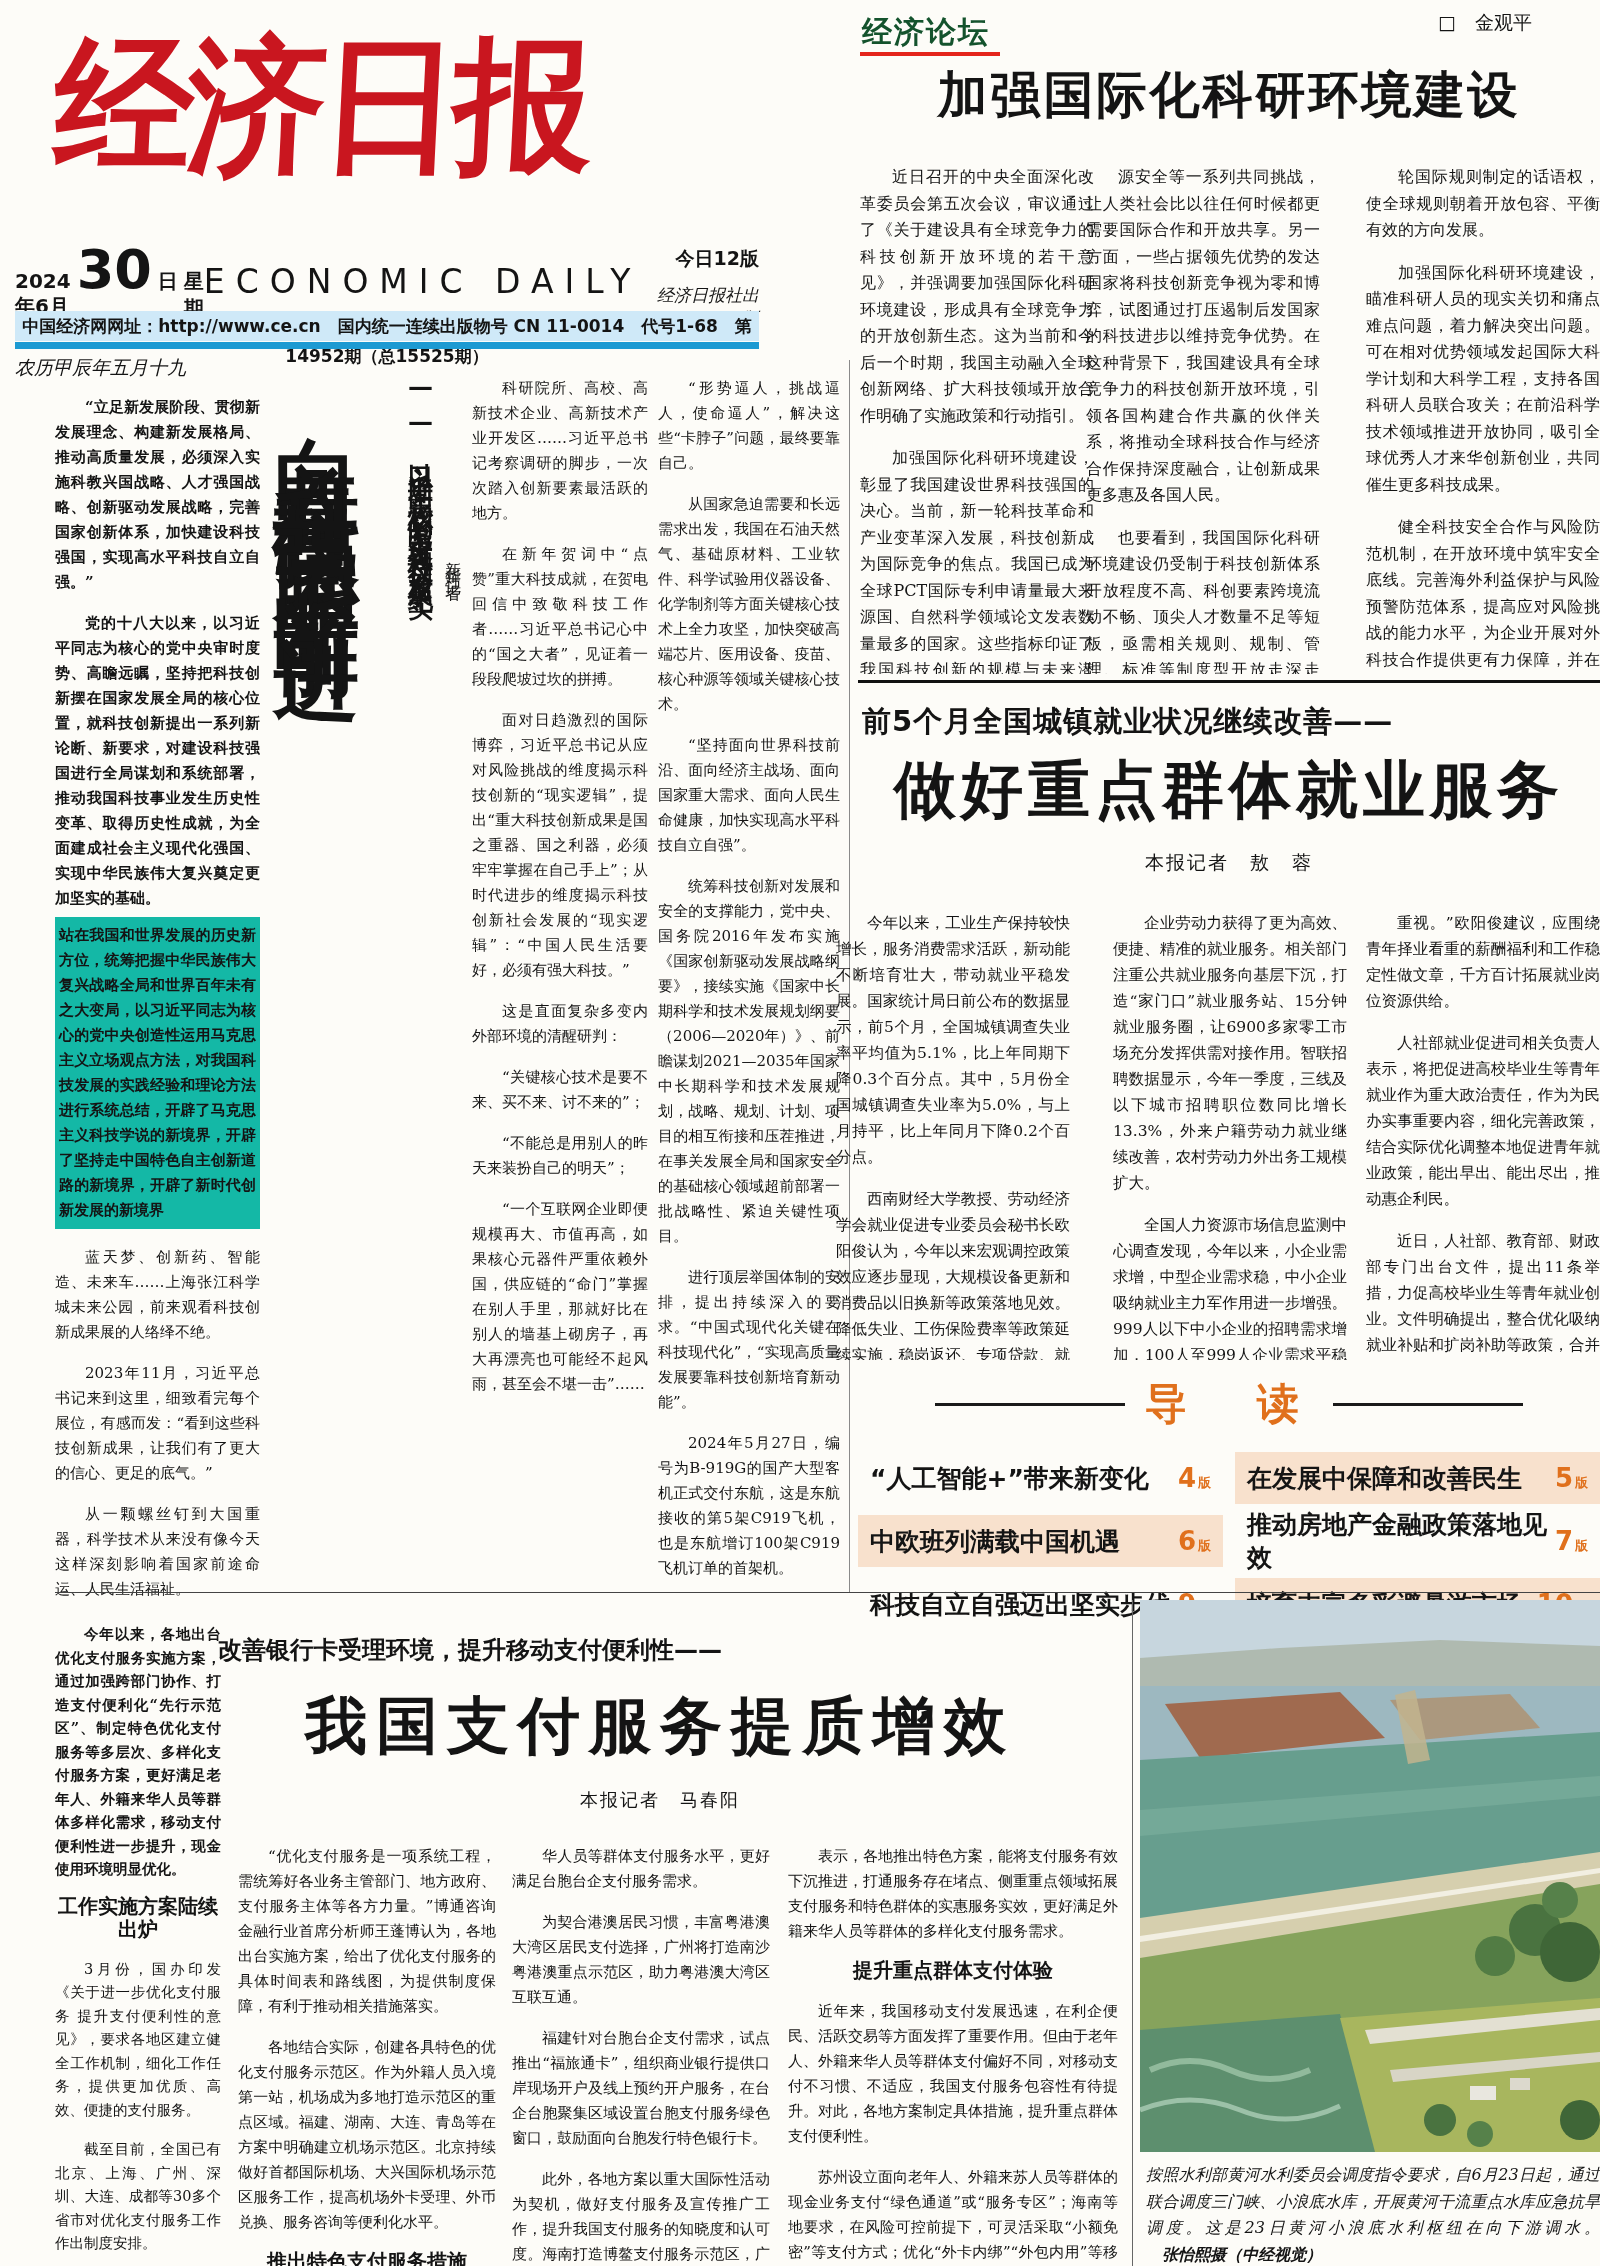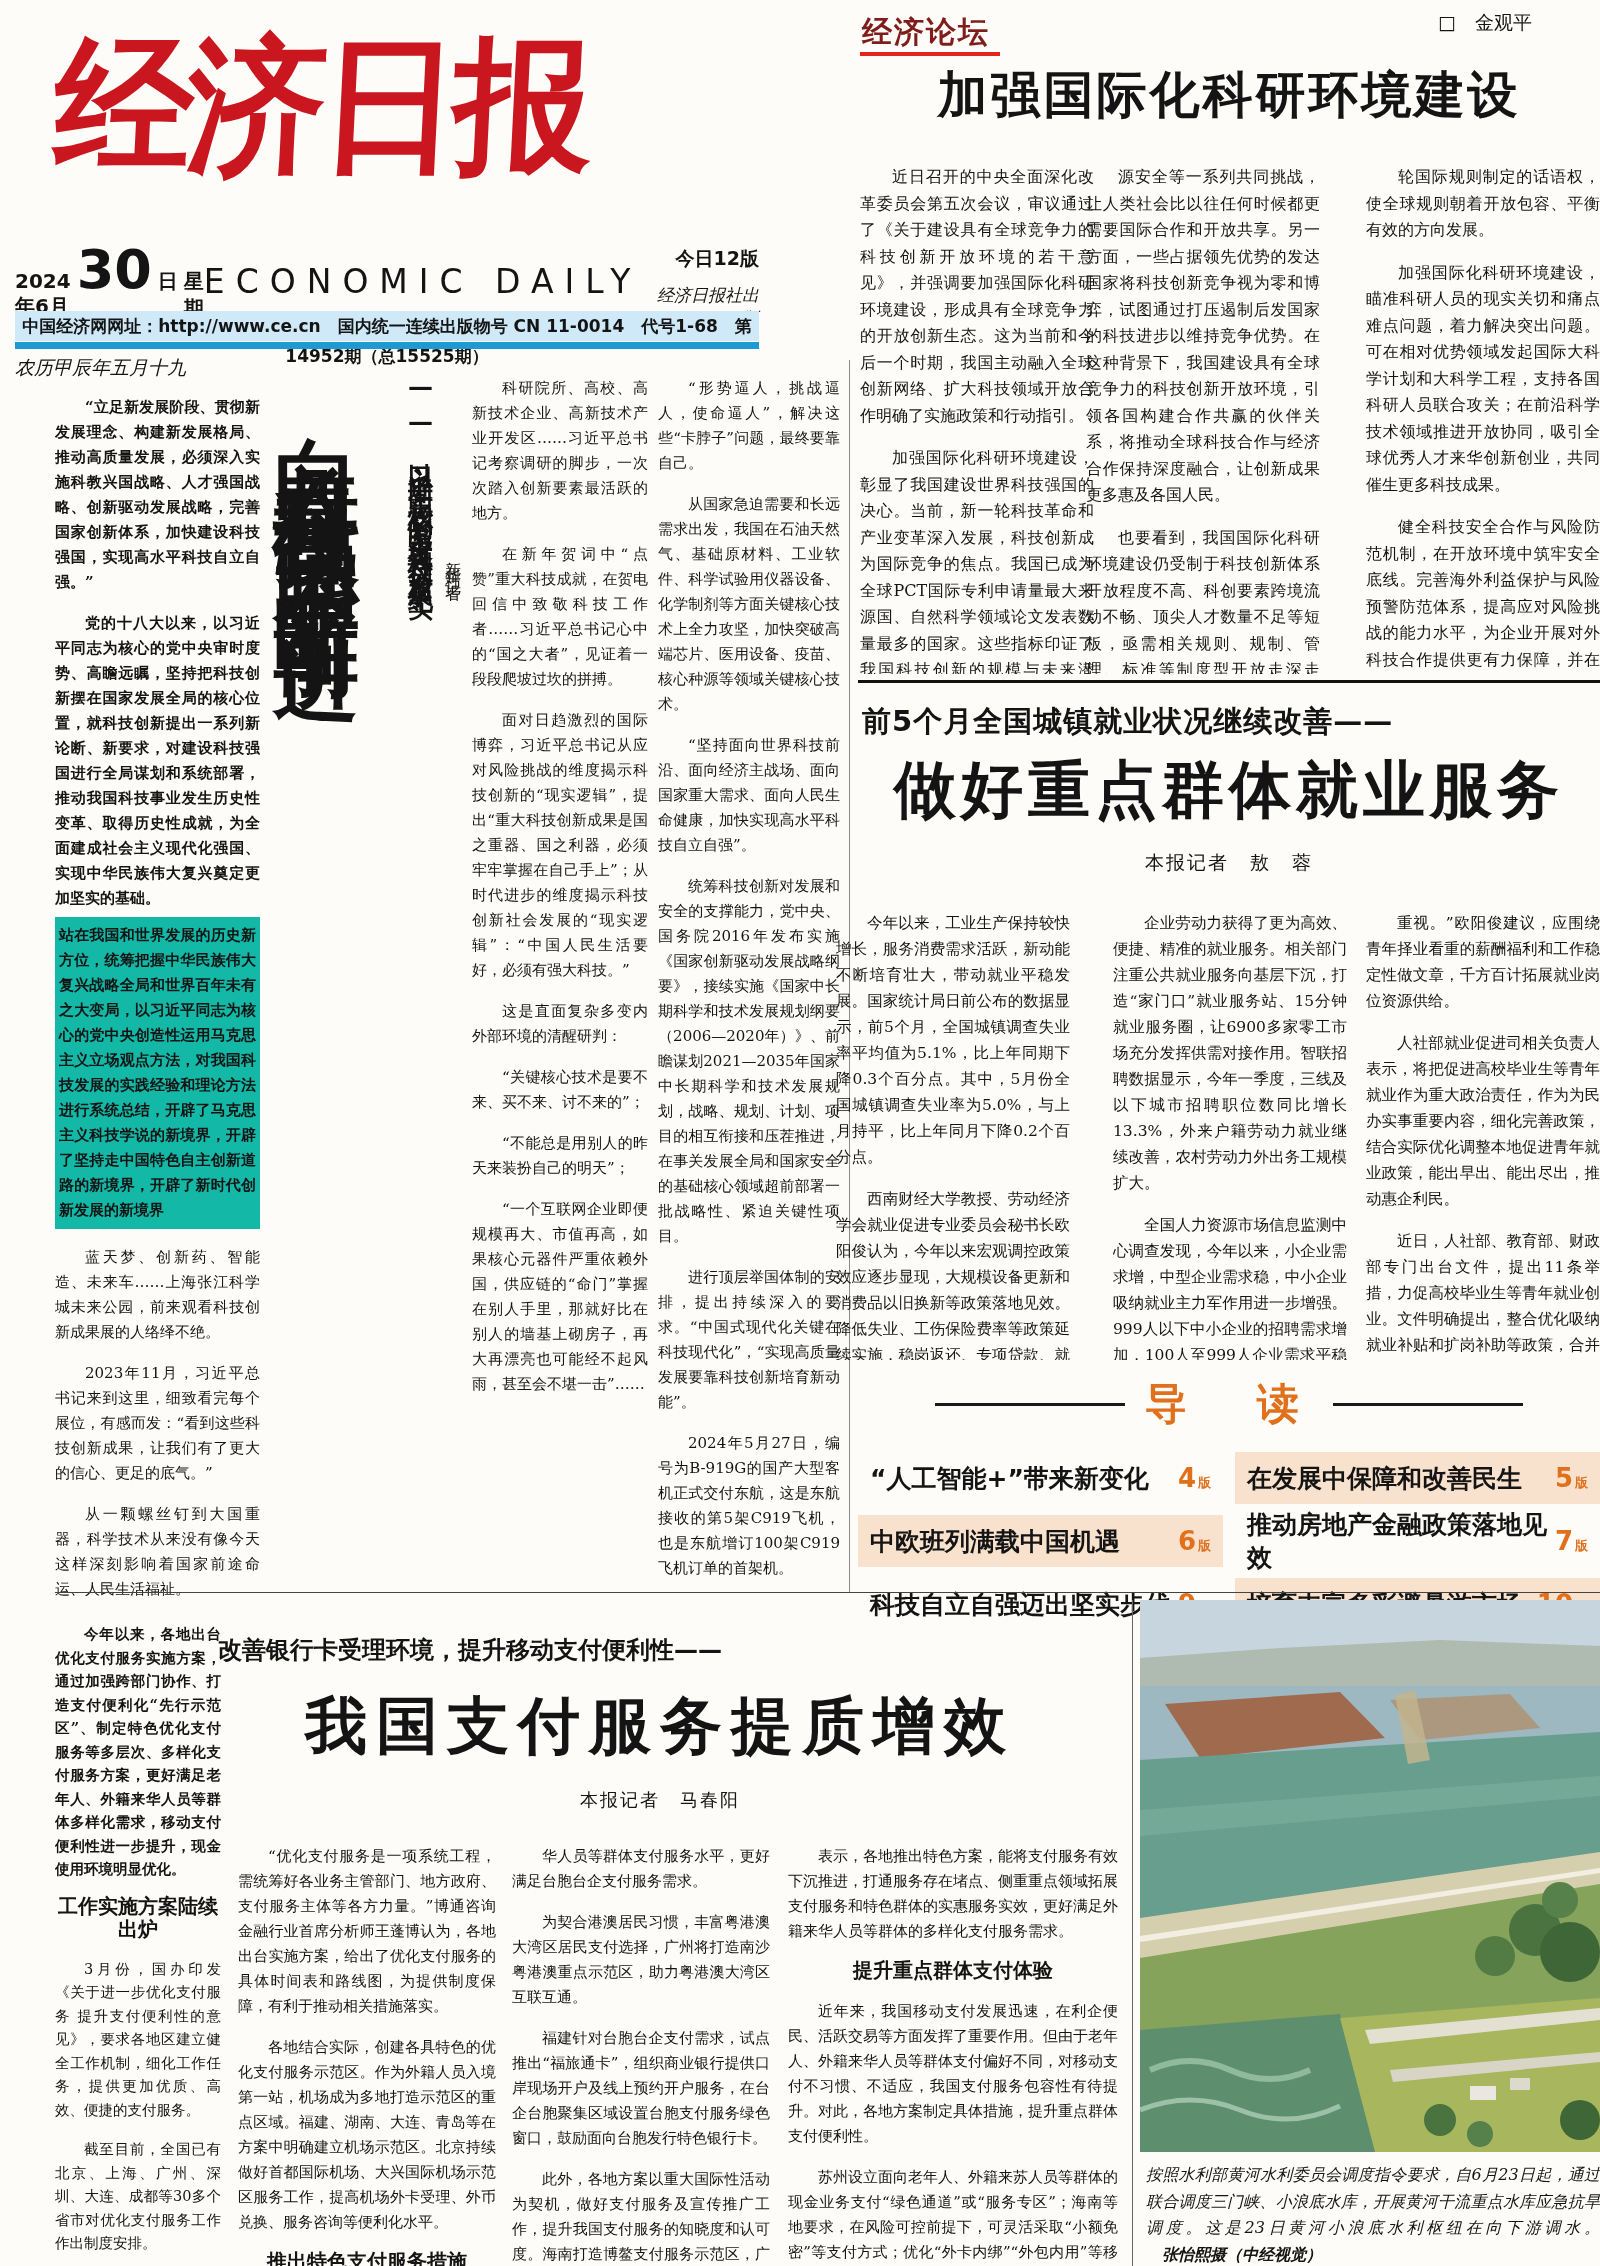--- a/index.html
+++ b/index.html
@@ -36,21 +36,21 @@
               font-weight:900;font-size:86px;letter-spacing:22px;line-height:96px;white-space:nowrap;}
   .v-subtitle{left:390px;top:372px;height:1180px;writing-mode:vertical-rl;text-orientation:upright;
               font-weight:700;font-size:25px;letter-spacing:6px;line-height:60px;white-space:nowrap;}
   .v-byline{left:442px;top:548px;writing-mode:vertical-rl;text-orientation:upright;
             font-size:16px;letter-spacing:6px;}
   .lead-col4{left:472px;top:360px;width:176px;height:1232px;}
   .lead-col5{left:658px;top:360px;width:182px;height:1232px;}
   .divider-v1{left:849px;top:360px;width:1px;height:1233px;background:#8a8a8a;}
 
   
-  .forum-tag{left:862px;top:12px;font-size:30px;font-weight:900;color:#7f1d1d;letter-spacing:2px;}
+  .forum-tag{left:862px;top:12px;font-size:30px;font-weight:900;color:#14532d;letter-spacing:2px;}
   .forum-tag-rule{left:860px;top:52px;width:140px;height:4px;background:#e4251c;}
   .forum-author{left:1438px;top:10px;font-size:19px;}
   .forum-headline{left:858px;top:62px;width:742px;text-align:center;font-size:50px;font-weight:900;letter-spacing:3px;}
   .kaiti{font-size:16px;line-height:26.5px;}
   .forum-c1{left:860px;top:148px;width:234px;height:526px;}
   .forum-c2{left:1086px;top:148px;width:234px;height:526px;}
   .forum-c3{left:1366px;top:148px;width:234px;height:526px;}
   .forum-rule{left:858px;top:680px;width:742px;height:3px;background:#111;}
 
   

